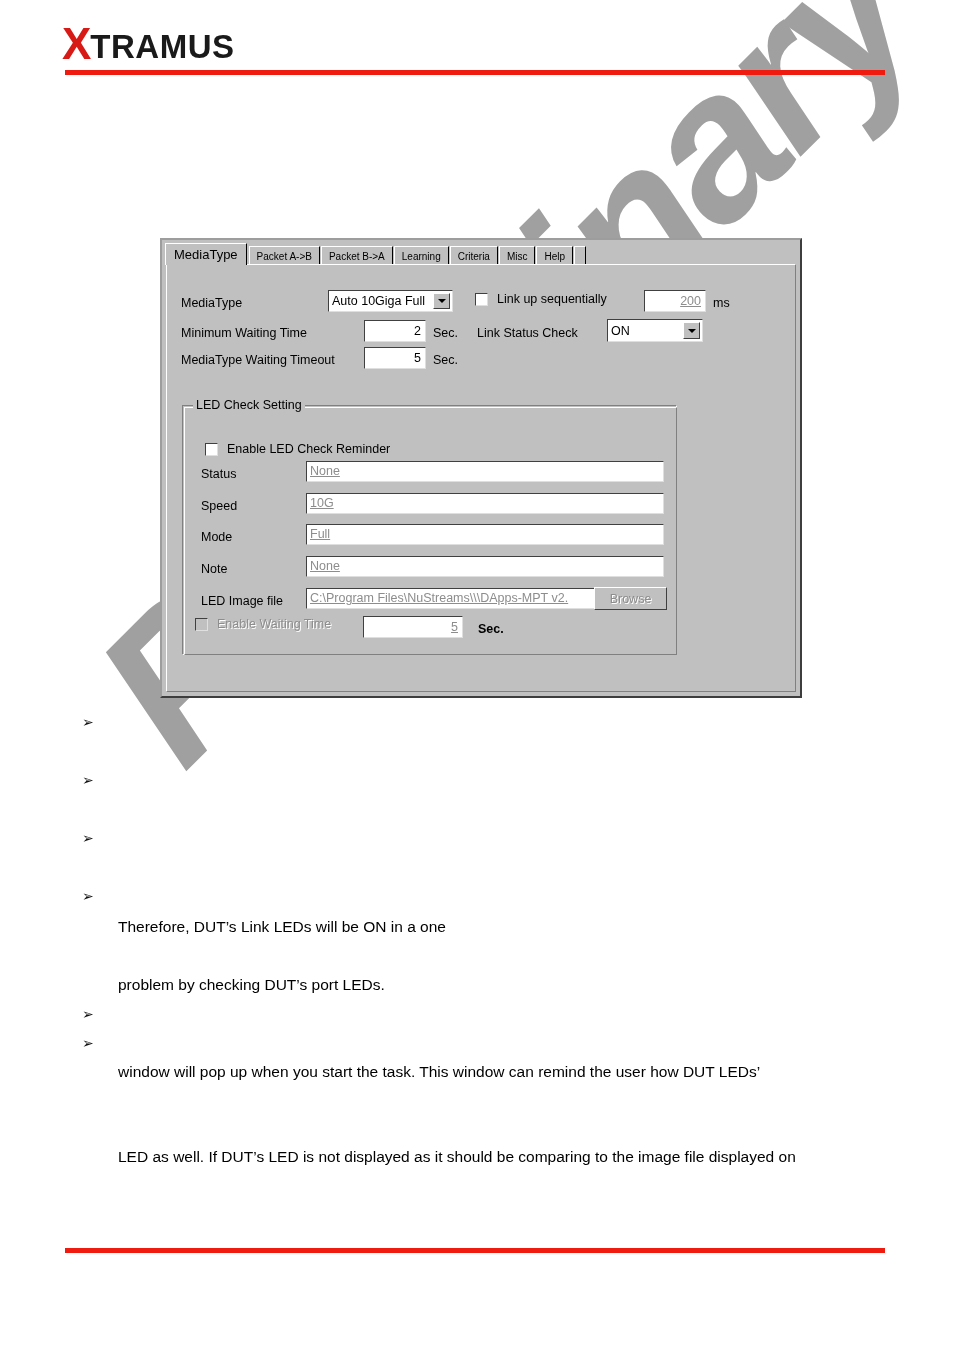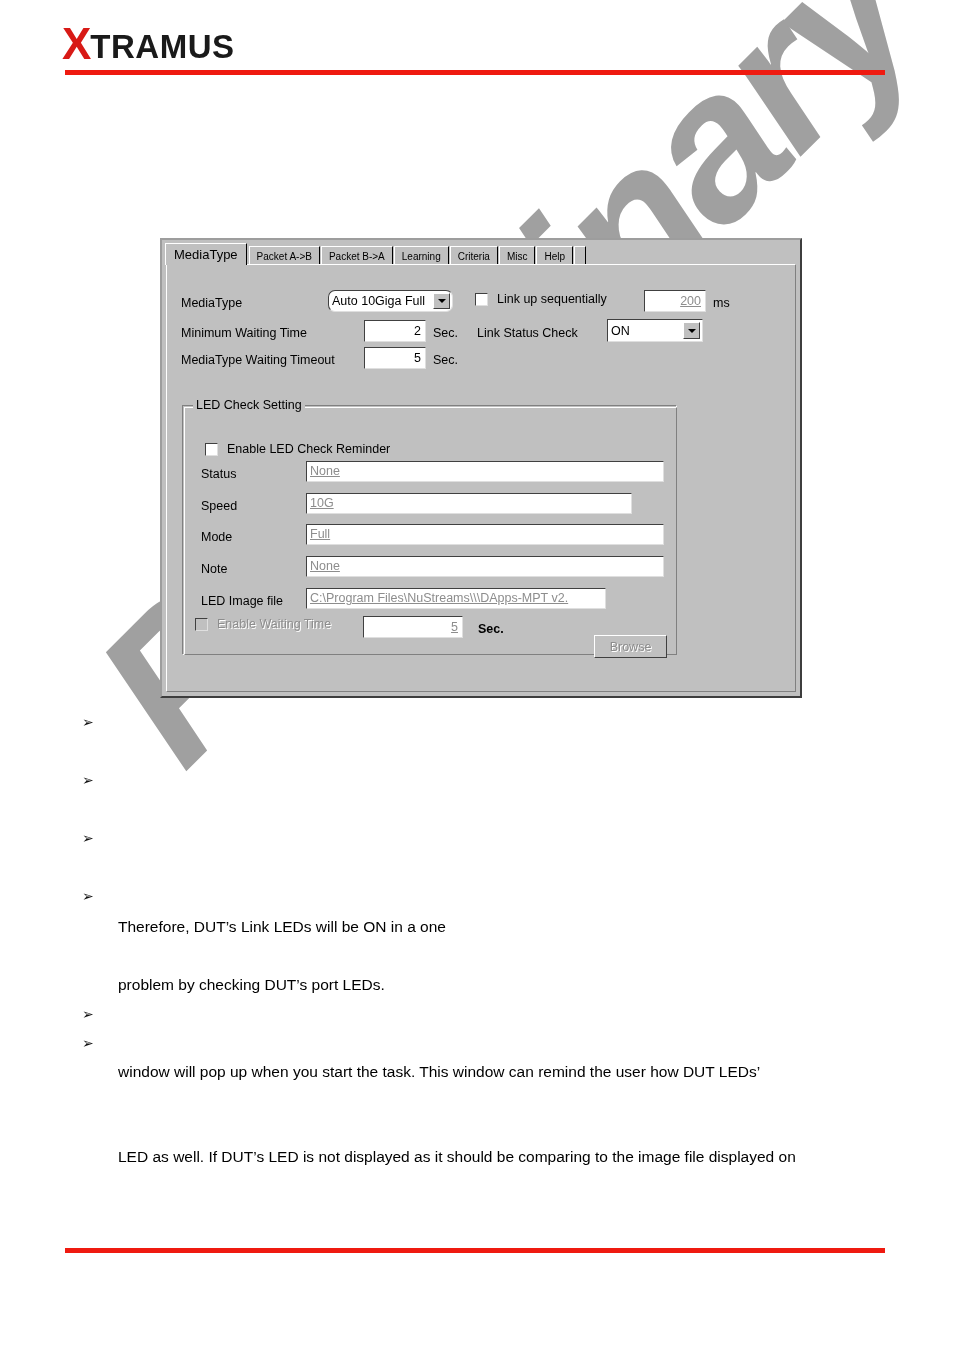--- a/index.html
+++ b/index.html
@@ -258,21 +258,20 @@
     border-top: 1px solid #ffffff;
     border-left: 1px solid #ffffff;
     border-right: 1px solid #404040;
     border-bottom: 1px solid #404040;
     box-sizing: border-box;
     display: flex;
     align-items: center;
     justify-content: center;
     font-size: 12.5px;
     color: #000;
-    margin-top: 48px;
   }
   .btn.disabled { color: #8d8d8d; text-shadow: 1px 1px 0 #ffffff; }
 
   
   #led-group {
     position: absolute;
     left: 15px;
     top: 140px;
     width: 495px;
     height: 250px;
@@ -358,21 +357,21 @@
     <div class="tab">Learning</div>
     <div class="tab">Criteria</div>
     <div class="tab">Misc</div>
     <div class="tab">Help</div>
     <div class="tab-end"></div>
   </div>
 
   <div id="tab-body">
 
     <div class="lbl" style="left:14px; top:31px;">MediaType</div>
-    <div class="combo" style="left:161px; top:25px; width:125px; height:22px;border-radius:7px;">
+    <div class="combo" style="left:161px; top:25px; width:125px; height:22px;">
       <span class="combo-text">Auto 10Giga Full</span>
       <span class="combo-btn">
           <span class="arrow"></span>
         </span>
     </div>
 
     <div class="cbwrap" style="left:308px; top:27px;">
       <span class="cb"></span>
       <span class="cb-label">Link up sequentially</span>
     </div>
@@ -401,21 +400,21 @@
 
       <div class="cbwrap" style="left:22px; top:22px;margin-top:14px;">
         <span class="cb"></span>
         <span class="cb-label">Enable LED Check Reminder</span>
       </div>
 
       <div class="lbl" style="left:18px; top:61px;">Status</div>
       <div class="field disabled" style="left:123px; top:55px; width:358px; height:21px;">None</div>
 
       <div class="lbl" style="left:18px; top:93px;">Speed</div>
-      <div class="field disabled" style="left:123px; top:87px; width:326px; height:21px;text-align:center;">10G</div>
+      <div class="field disabled" style="left:123px; top:87px; width:358px; height:21px;text-align:center;">10G</div>
 
       <div class="lbl" style="left:18px; top:124px;">Mode</div>
       <div class="field disabled" style="left:123px; top:118px; width:358px; height:21px;">Full</div>
 
       <div class="lbl" style="left:18px; top:156px;">Note</div>
       <div class="field disabled" style="left:123px; top:150px; width:358px; height:21px;">None</div>
 
       <div class="lbl" style="left:18px; top:188px;">LED Image file</div>
       <div class="field disabled" style="left:123px; top:182px; width:300px; height:21px;">C:\Program Files\NuStreams\\\DApps-MPT v2.</div>
       <div class="btn disabled" style="left:411px; top:181px; width:73px; height:23px;">Browse</div>

